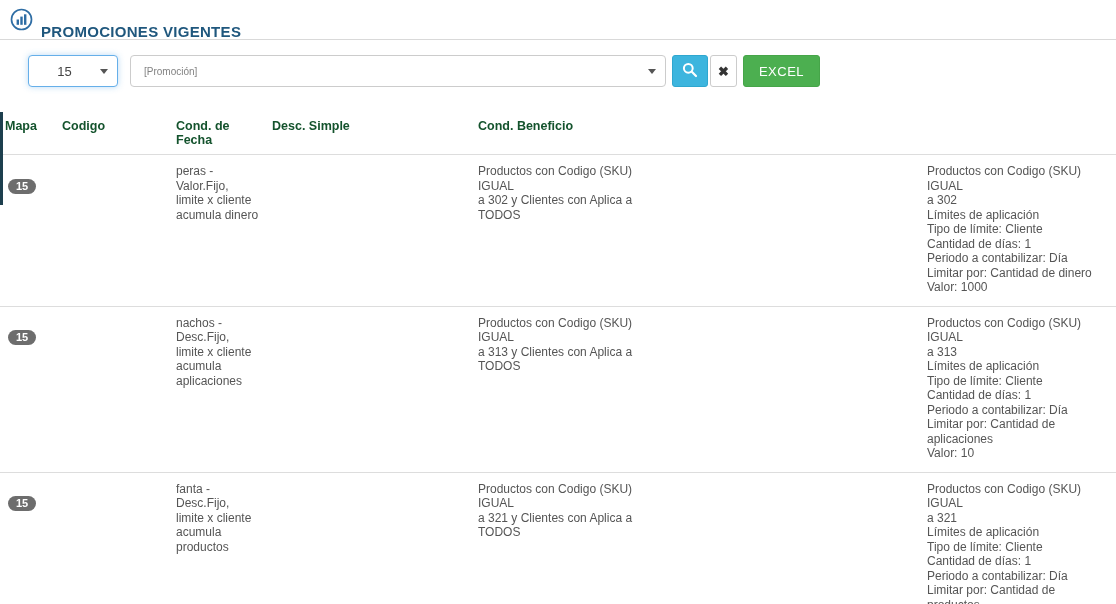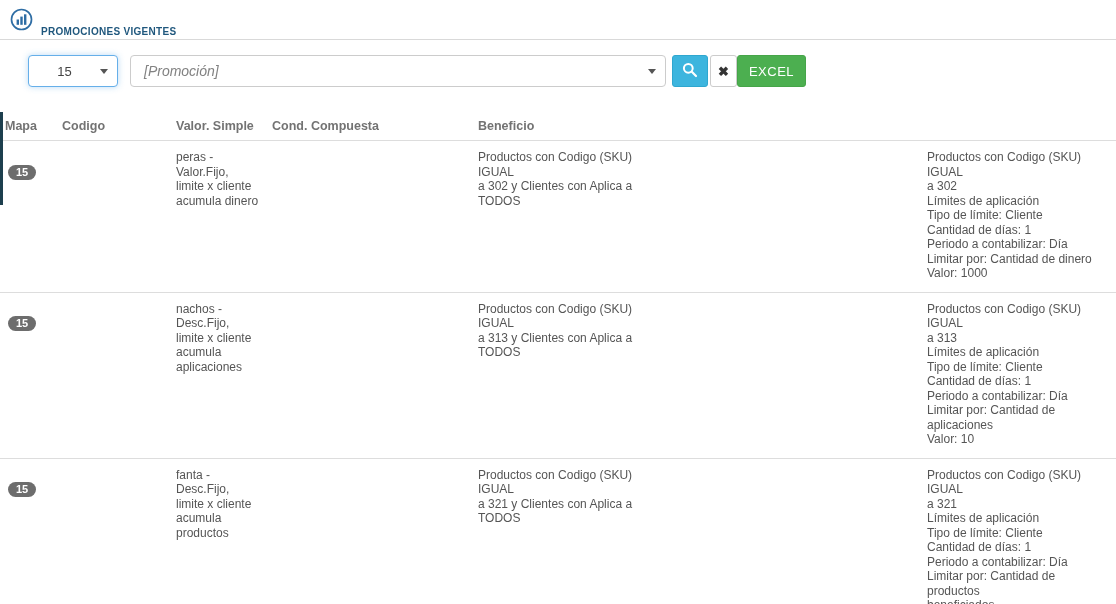--- a/index.html
+++ b/index.html
@@ -16,21 +16,21 @@
     height: 40px;
     display: flex;
     align-items: center;
     padding-left: 10px;
     border-bottom: 1px solid #d9d9d9;
     background: #fff;
   }
   .logo-wrap { display: flex; align-items: center; }
   .page-title {
     margin-left: 8px;
-    font-size: 10px;
+    font-size: 15px;
     font-weight: 700;
     color: #1f577d;
     letter-spacing: 0.3px;
     margin-top: 24px;
   }
 
   
   .toolbar {
     margin: 15px 0 0 28px;
     display: flex;
@@ -63,54 +63,54 @@
     width: 536px; height: 32px;
     border: 1px solid #ccc;
     border-radius: 4px;
     background: #fff;
     display: flex; align-items: center;
     padding-left: 13px;
     cursor: text;
   }
   .promo-combobox .value {
     flex: 1;
-    font-size: 14px; color: #828282; font-style: italic;
+    font-size: 10px; color: #828282;
   }
   .btn {
     height: 32px;
     border-radius: 3px;
     display: inline-flex; align-items: center; justify-content: center;
     cursor: pointer;
     border: 1px solid transparent;
   }
   .btn-search {
     margin-left: 6px; width: 36px;
     background: #3db5de; border-color: #2fa7cf;
   }
   .btn-clear {
     margin-left: 2px; width: 27px;
     background: #ffffff; border-color: #ccc;
     color: #333; font-size: 13px; font-weight: 700;
   }
   .btn-excel {
-    width: 69px;
+    margin-left: 6px; width: 77px;
     background: #4caf50; border-color: #46a549;
     color: #fff; font-size: 13px; letter-spacing: 0.5px;
   }
 
   
   .promo-table { margin-top: 27px; }
   .trow {
     display: grid;
     grid-template-columns: 57px 114px 96px 206px 194px 255px auto;
   }
   .thead .cell {
     font-size: 12.5px;
     font-weight: 700;
-    color: #737373;
+    color: #14532d;
     padding: 5px 5px 7px 5px;
   }
   .thead { border-bottom: 1px solid #ddd; }
   .tbody .trow + .trow { border-top: 1px solid #ddd; }
   .tbody .cell {
     font-size: 12px;
     line-height: 14.5px;
     color: #555;
     padding: 9px 5px 11px 5px;
     white-space: pre-line;
@@ -179,23 +179,23 @@
   <button class="btn btn-excel">
     <span>EXCEL</span>
   </button>
 </div>
 
 <div class="promo-table">
 
   <div class="thead trow">
     <div class="cell">Mapa</div>
     <div class="cell">Codigo</div>
-    <div class="cell">Valor. Simple</div>
-    <div class="cell">Cond. Compuesta</div>
-    <div class="cell">Beneficio</div>
+    <div class="cell">Cond. de Fecha</div>
+    <div class="cell">Desc. Simple</div>
+    <div class="cell">Cond. Beneficio</div>
   </div>
 
   <div class="tbody">
 
     <div class="trow">
       <div class="cell">
         <span class="badge">15</span>
       </div>
       <div class="cell"></div>
       <div class="cell">peras - Valor.Fijo,

